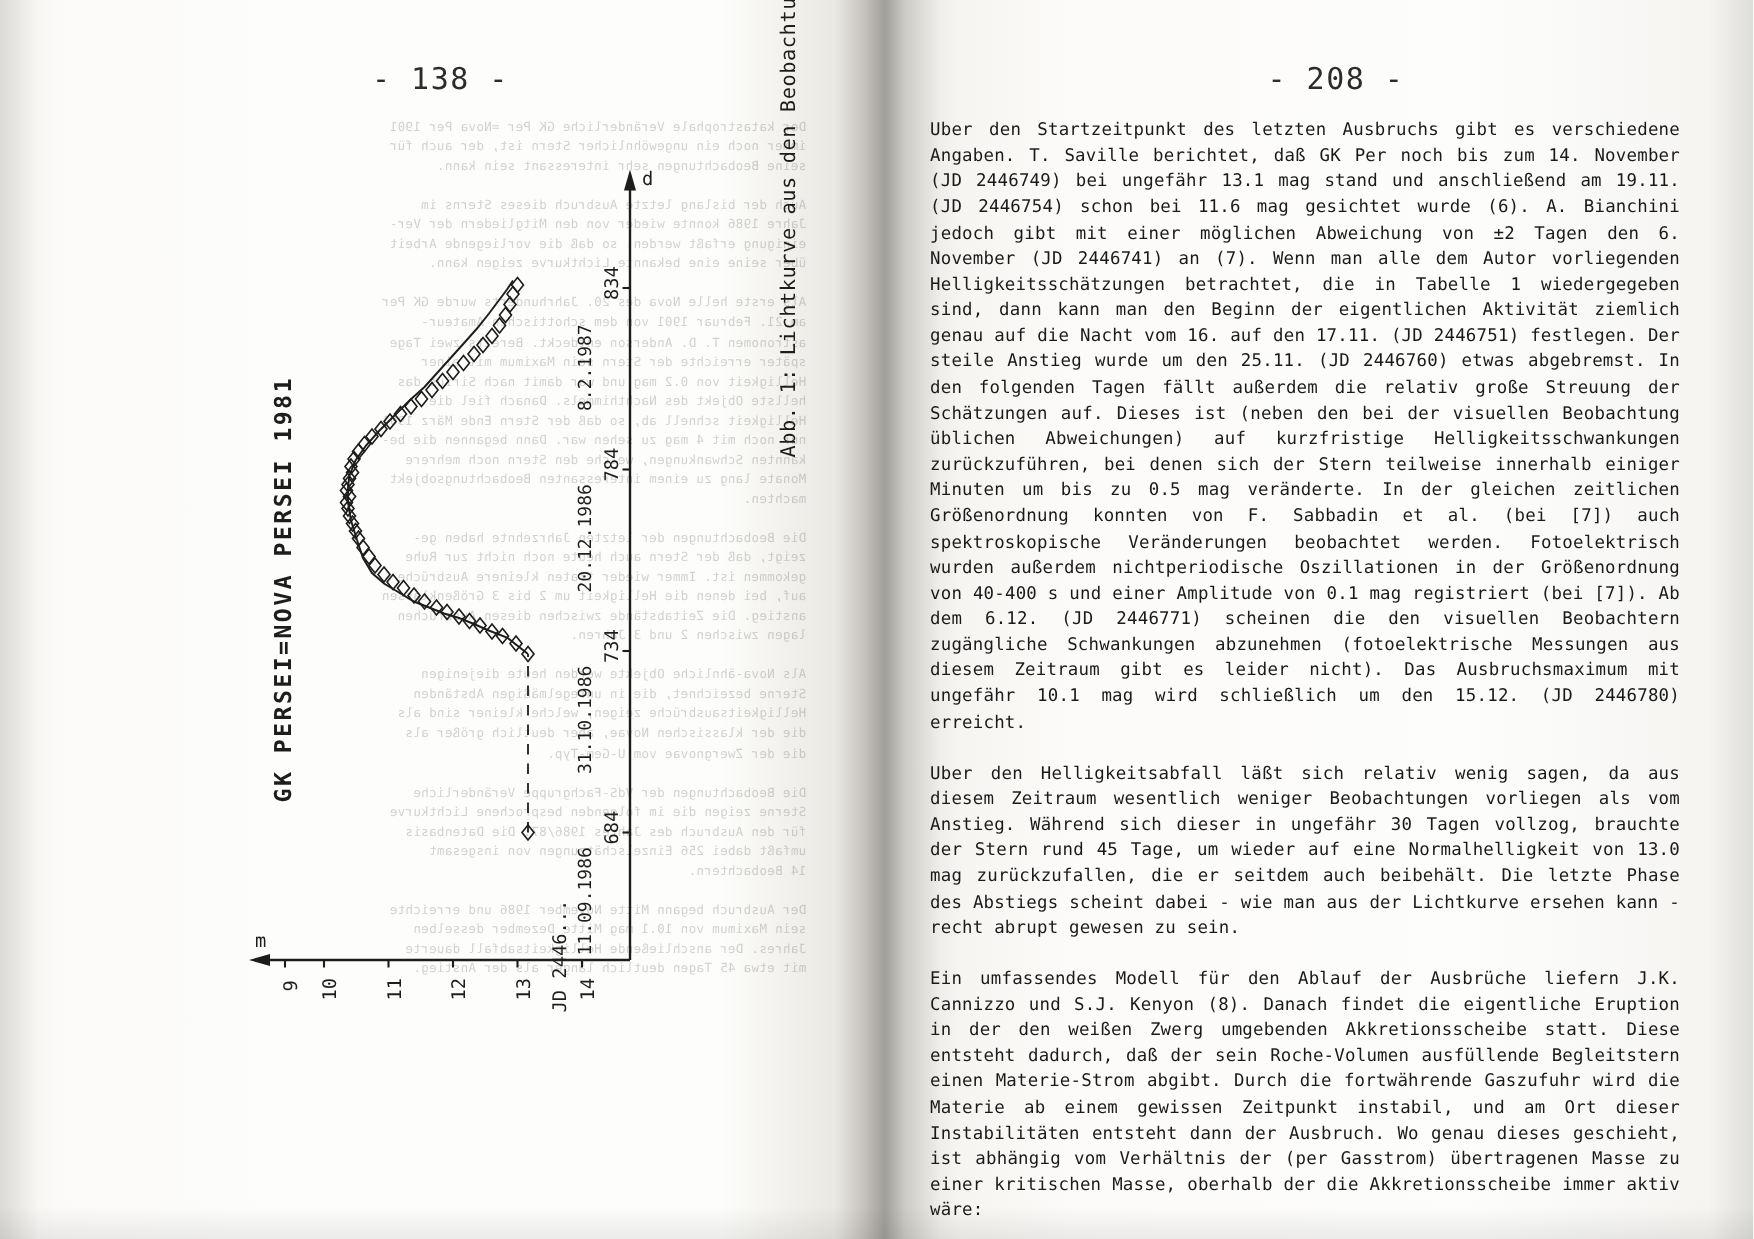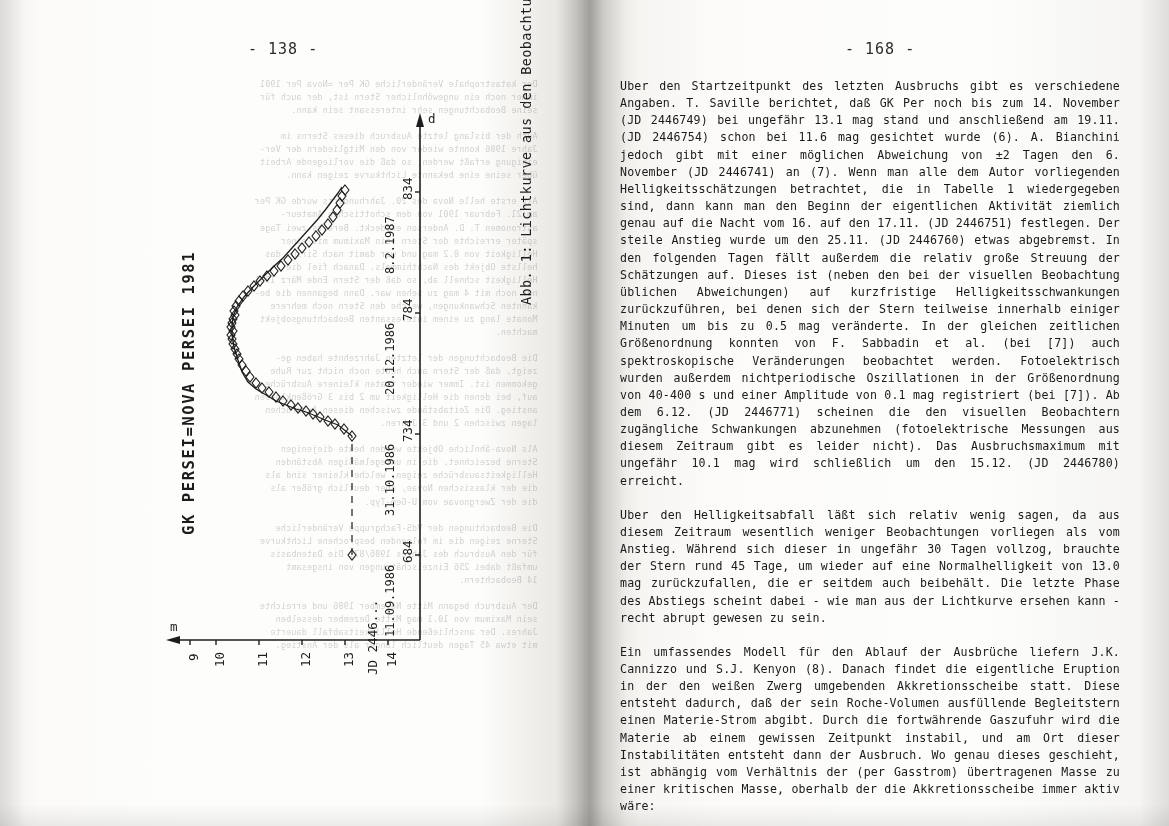--- a/index.html
+++ b/index.html
@@ -25,21 +25,21 @@
   }
   
   .left-page {
     position: absolute;
     left: 0; top: 0;
     width: 585px; height: 826px;
   }
   .page-num {
     position: absolute;
     font-family: "DejaVu Sans Mono", monospace;
-    font-size: 15px;
+    font-size: 20px;
     letter-spacing: 1px;
     color: #2c2c2c;
   }
   .page-num-left { left: 248px; top: 40px; }
 
   
   .ghost {
     position: absolute;
     left: 48px;
     top: 78px;
@@ -317,21 +317,21 @@
           <polygon points="220,103 224,108 220,113 216,108"></polygon>
           <polygon points="222,96 226,101 222,106 218,101"></polygon>
           <polygon points="225,90 229,95 225,100 221,95"></polygon>
         </g>
       </svg>
     </div>
   </div>
 
   <div class="right-page">
 
-    <div class="page-num" style="left:225px; top:40px;">- 168 -</div>
+    <div class="page-num" style="left:225px; top:40px;">- 208 -</div>
 
     <div class="col-text">
       <p>Uber den Startzeitpunkt des letzten Ausbruchs gibt es verschiedene Angaben. T. Saville berichtet, daß GK Per noch bis zum 14. November (JD 2446749) bei ungefähr 13.1 mag stand und anschließend am 19.11. (JD 2446754) schon bei 11.6 mag gesichtet wurde (6). A. Bianchini jedoch gibt mit einer möglichen Abweichung von ±2 Tagen den 6. November (JD 2446741) an (7). Wenn man alle dem Autor vorliegenden Helligkeitsschätzungen betrachtet, die in Tabelle 1 wiedergegeben sind, dann kann man den Beginn der eigentlichen Aktivität ziemlich genau auf die Nacht vom 16. auf den 17.11. (JD 2446751) festlegen. Der steile Anstieg wurde um den 25.11. (JD 2446760) etwas abgebremst. In den folgenden Tagen fällt außerdem die relativ große Streuung der Schätzungen auf. Dieses ist (neben den bei der visuellen Beobachtung üblichen Abweichungen) auf kurzfristige Helligkeitsschwankungen zurückzuführen, bei denen sich der Stern teilweise innerhalb einiger Minuten um bis zu 0.5 mag veränderte. In der gleichen zeitlichen Größenordnung konnten von F. Sabbadin et al. (bei [7]) auch spektroskopische Veränderungen beobachtet werden. Fotoelektrisch wurden außerdem nichtperiodische Oszillationen in der Größenordnung von 40-400 s und einer Amplitude von 0.1 mag registriert (bei [7]). Ab dem 6.12. (JD 2446771) scheinen die den visuellen Beobachtern zugängliche Schwankungen abzunehmen (fotoelektrische Messungen aus diesem Zeitraum gibt es leider nicht). Das Ausbruchsmaximum mit ungefähr 10.1 mag wird schließlich um den 15.12. (JD 2446780) erreicht.</p>
       <p>Uber den Helligkeitsabfall läßt sich relativ wenig sagen, da aus diesem Zeitraum wesentlich weniger Beobachtungen vorliegen als vom Anstieg. Während sich dieser in ungefähr 30 Tagen vollzog, brauchte der Stern rund 45 Tage, um wieder auf eine Normalhelligkeit von 13.0 mag zurückzufallen, die er seitdem auch beibehält. Die letzte Phase des Abstiegs scheint dabei - wie man aus der Lichtkurve ersehen kann - recht abrupt gewesen zu sein.</p>
       <p>Ein umfassendes Modell für den Ablauf der Ausbrüche liefern J.K. Cannizzo und S.J. Kenyon (8). Danach findet die eigentliche Eruption in der den weißen Zwerg umgebenden Akkretionsscheibe statt. Diese entsteht dadurch, daß der sein Roche-Volumen ausfüllende Begleitstern einen Materie-Strom abgibt. Durch die fortwährende Gaszufuhr wird die Materie ab einem gewissen Zeitpunkt instabil, und am Ort dieser Instabilitäten entsteht dann der Ausbruch. Wo genau dieses geschieht, ist abhängig vom Verhältnis der (per Gasstrom) übertragenen Masse zu einer kritischen Masse, oberhalb der die Akkretionsscheibe immer aktiv wäre:</p>
     </div>
   </div>
 
   <div class="spine-shadow"></div>
   <div class="edge-shadow-l"></div>

